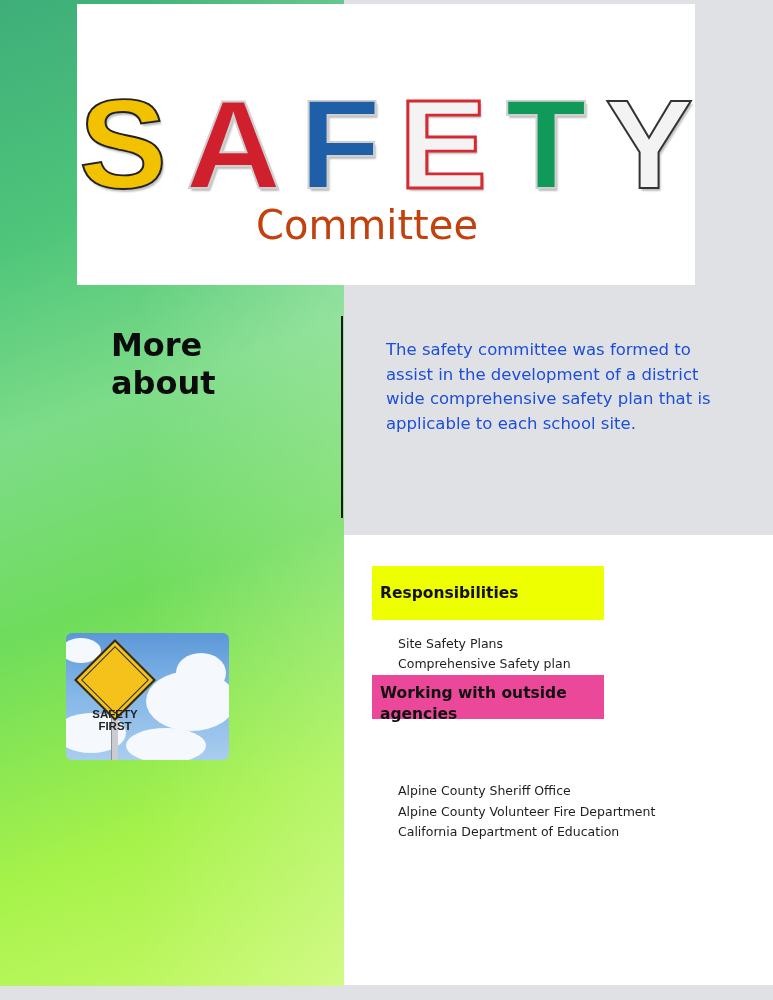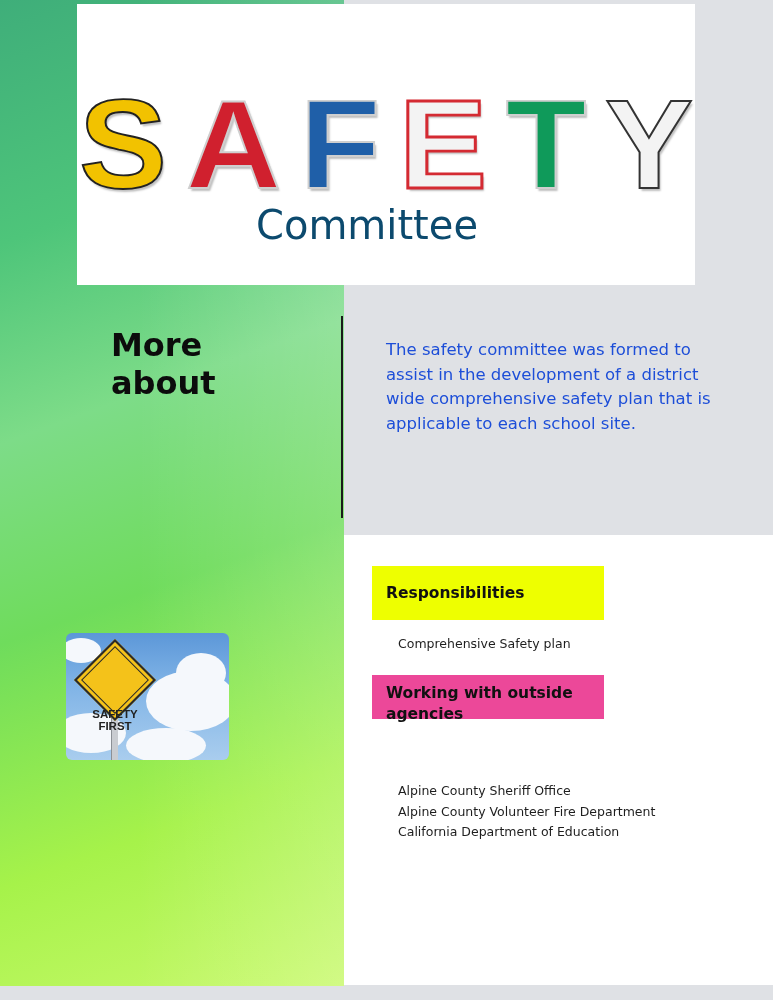--- a/index.html
+++ b/index.html
@@ -30,21 +30,21 @@
   }
   .letter {
     font-family: "Liberation Sans", sans-serif; font-weight: 900;
     font-size: 132px; line-height: 110px; letter-spacing: 0;
     -webkit-text-stroke: 2px #cfcfcf;
     text-shadow: 2px 3px 2px rgba(0,0,0,0.25);
     transform: scaleY(0.95);
   }
   .committee {
     position: absolute; left: 0; width: 580px; top: 198px; text-align: center;
-    font-family: "DejaVu Sans", sans-serif; font-size: 40px; color: #0c4a6e;
+    font-family: "DejaVu Sans", sans-serif; font-size: 40px; color: #c2410c;
     font-weight: 400;
   }
 
   .more-title {
     position: absolute; left: 111px; top: 326px;
     font-family: "DejaVu Sans", sans-serif; font-weight: 700;
     font-size: 32px; line-height: 38px; color: #0c0c0c;
     width: 200px;
   }
   .divider {
@@ -68,21 +68,21 @@
     border: 2px solid #2a2a2a; box-shadow: inset 0 0 0 3px #f4c21a, inset 0 0 0 4px #2a2a2a;
   }
   .sign-text {
     position: absolute; left: 10px; top: 31px; width: 78px; text-align: center;
     font-family: "Liberation Sans", sans-serif; font-weight: 700; font-size: 11.5px; line-height: 12px; color: #222; margin-top: 44px;
   }
 
   .tag {
     position: absolute; left: 372px; width: 232px;
     font-family: "DejaVu Sans", sans-serif; font-weight: 700; font-size: 15.5px; color: #111;
-    box-sizing: border-box; padding-left: 14px;
+    box-sizing: border-box; padding-left: 8px;
   }
   .tag-resp { top: 566px; height: 54px; background: #eeff00; line-height: 54px; }
   .tag-agency { top: 675px; height: 44px; background: #ec4899; padding-top: 8px; line-height: 21px; }
   .list { position: absolute; left: 398px; font-family: "DejaVu Sans", sans-serif; font-size: 12.5px; color: #1e1e1e; }
   .list div { white-space: nowrap; }
   .list-resp { top: 634px; line-height: 20px; }
   .list-agency { top: 781px; line-height: 20.5px; }
 </style>
 </head>
 <body>
@@ -122,20 +122,21 @@
   <div class="sign-pole"></div>
   <div class="sign"></div>
   <div class="sign-text">
     <div>SAFETY</div>
     <div>FIRST</div>
   </div>
 </div>
 
 <div class="tag tag-resp">Responsibilities</div>
 <div class="list list-resp">
+  <div>Site Safety Plans</div>
   <div>Comprehensive Safety plan</div>
 </div>
 
 <div class="tag tag-agency">
   <div>Working with outside</div>
   <div>agencies</div>
 </div>
 <div class="list list-agency">
   <div>Alpine County Sheriff Office</div>
   <div>Alpine County Volunteer Fire Department</div>

